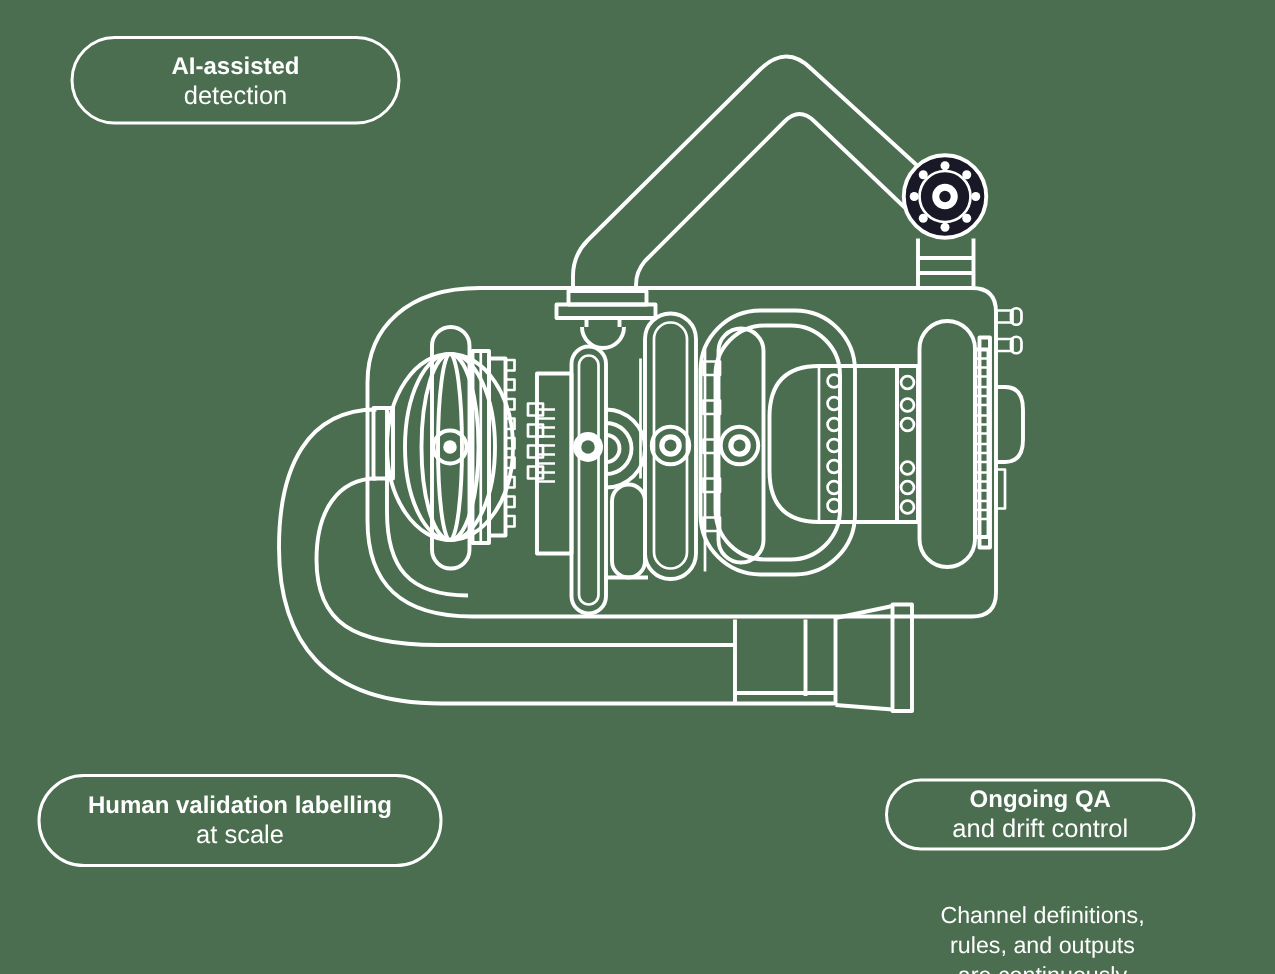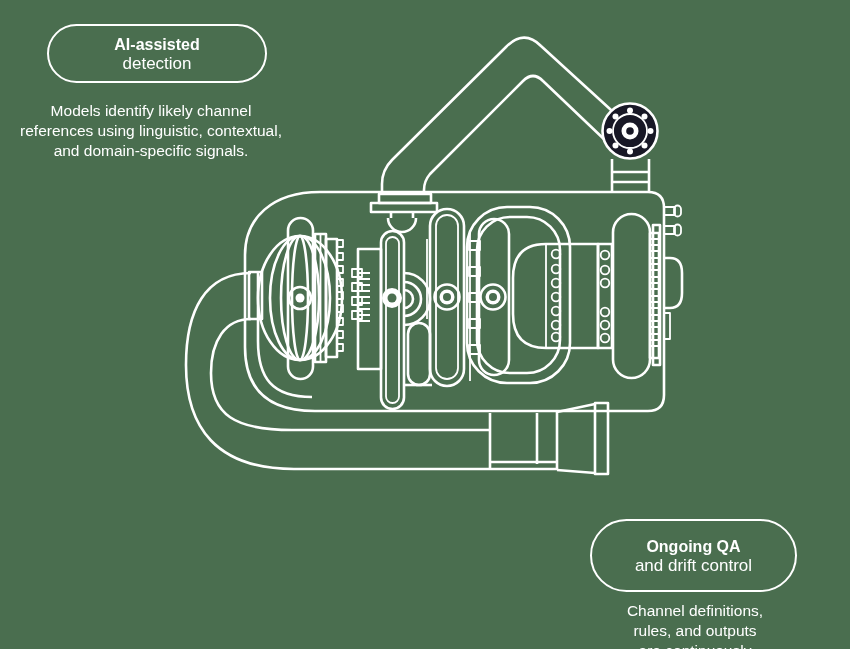--- a/index.html
+++ b/index.html
@@ -206,26 +206,27 @@
       <circle class="lnt" cx="630" cy="110" r="17"></circle>
       <circle class="fw" cx="630" cy="110" r="8.5"></circle>
       <circle class="fd" cx="630" cy="110" r="3.8"></circle>
     </g>
   </svg>
 
   <div class="pill" style="left:47px;top:3px;width:220px;height:59px;">
     <div class="l1">AI-assisted</div>
     <div class="l2">detection</div>
   </div>
-  <p class="para" style="left:151px;top:80px;">Models identify likely channel
-references using linguistic, contextual,
-and domain-specific signals.</p>
-
-
-  <div class="pill" style="left:590px;top:498px;width:207px;height:73px;">
+
+  <div class="pill" style="left:25px;top:495px;width:270px;height:62px;">
+    <div class="l1">Human validation labelling</div>
+    <div class="l2">at scale</div>
+  </div>
+
+  <div class="pill" style="left:590px;top:498px;width:207px;height:48px;">
     <div class="l1">Ongoing QA</div>
     <div class="l2">and drift control</div>
   </div>
   <p class="para" style="left:695px;top:580px;">Channel definitions, rules, and outputs
 are continuously monitored to ensure
 consistency.</p>
 
 </div>
 
 </body></html>

